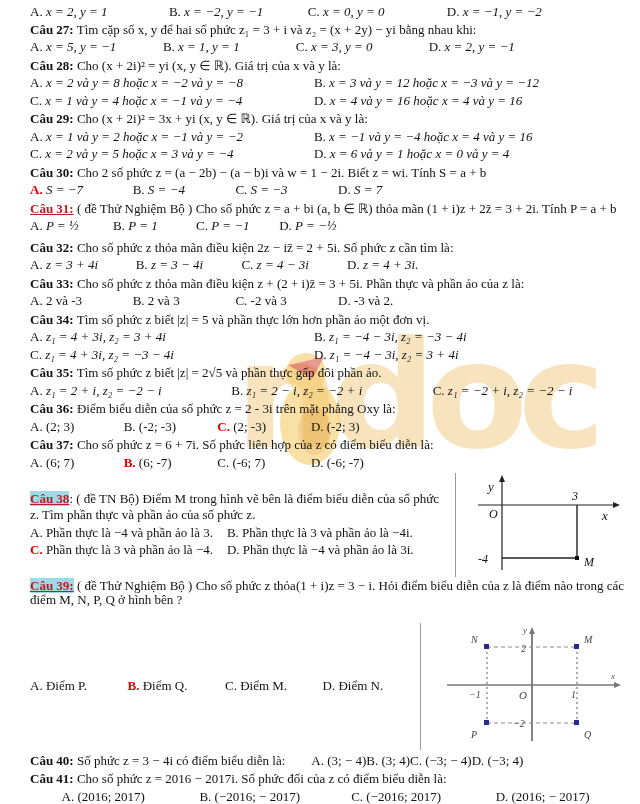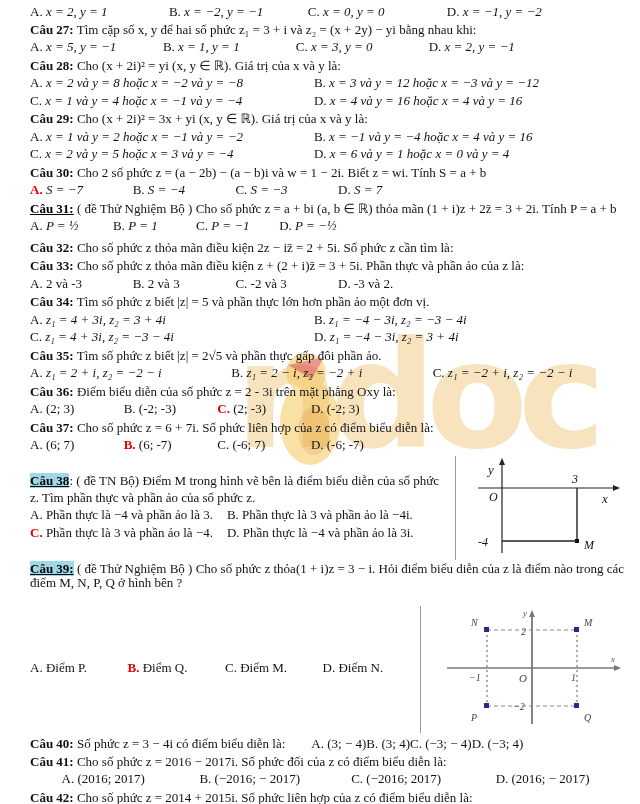--- a/index.html
+++ b/index.html
@@ -11,21 +11,21 @@
     position:absolute;left:235px;top:322px;z-index:0;pointer-events:none;
     font-family:"DejaVu Sans",sans-serif;font-weight:bold;
     font-size:148px;line-height:148px;letter-spacing:-10px;
     color:#f6e0b5;opacity:.85;user-select:none;
   }
   .mascot{position:absolute;left:268px;top:345px;z-index:0;opacity:.55;pointer-events:none;}
   .content{position:relative;z-index:1;padding:4px 6px 0 30px;}
   .q{margin:0 0 2px 0;}
   p.intro{margin:0 0 1px 0;line-height:16.5px;}
   .qlabel{font-weight:bold;}
-  .qlabel.red{color:#000000;text-decoration:underline;}
+  .qlabel.red{color:#b91c1c;text-decoration:underline;}
   .qlabel.hl{background:#a0d8e8;}
   .qtag{font-weight:normal;}
   .row{display:flex;line-height:16.5px;margin:0 0 1px 0;}
   .row .opt{flex:1;white-space:nowrap;}
   .row.cols2 .opt{flex:0 0 47%;white-space:normal;}
   .row.w92{width:92%;} .row.w88{width:88%;} .row.w70{width:70%;}
   .row.w68{width:68%;} .row.w62{width:62%;} .row.w55{width:55%;}
   .row.w97{width:97%;text-align:center;}
   .math .otext{font-style:italic;}
   .letter{font-weight:normal;}
@@ -112,20 +112,26 @@
     <div class="row math w55 fr31">
         <span class="opt"><span class="letter">A.</span><span class="otext"> P = ½</span></span>
         <span class="opt"><span class="letter">B.</span><span class="otext"> P = 1</span></span>
         <span class="opt"><span class="letter">C.</span><span class="otext"> P = −1</span></span>
         <span class="opt"><span class="letter">D.</span><span class="otext"> P = −½</span></span>
       </div>
   </div>
 
   <div class="q">
     <p class="intro"><span class="qlabel">Câu 32:</span> <span>Cho số phức z thỏa mãn điều kiện 2z − iz̄ = 2 + 5i. Số phức z cần tìm là:</span></p>
+    <div class="row math w70">
+        <span class="opt"><span class="letter">A.</span><span class="otext"> z = 3 + 4i</span></span>
+        <span class="opt"><span class="letter">B.</span><span class="otext"> z = 3 − 4i</span></span>
+        <span class="opt"><span class="letter">C.</span><span class="otext"> z = 4 − 3i</span></span>
+        <span class="opt"><span class="letter">D.</span><span class="otext"> z = 4 + 3i.</span></span>
+      </div>
   </div>
 
   <div class="q">
     <p class="intro"><span class="qlabel">Câu 33:</span> <span>Cho số phức z thỏa mãn điều kiện z + (2 + i)z̄ = 3 + 5i. Phần thực và phần ảo của z là:</span></p>
     <div class="row w68">
         <span class="opt"><span class="letter">A.</span><span class="otext"> 2 và -3</span></span>
         <span class="opt"><span class="letter">B.</span><span class="otext"> 2 và 3</span></span>
         <span class="opt"><span class="letter">C.</span><span class="otext"> -2 và 3</span></span>
         <span class="opt"><span class="letter">D.</span><span class="otext"> -3 và 2.</span></span>
       </div>

